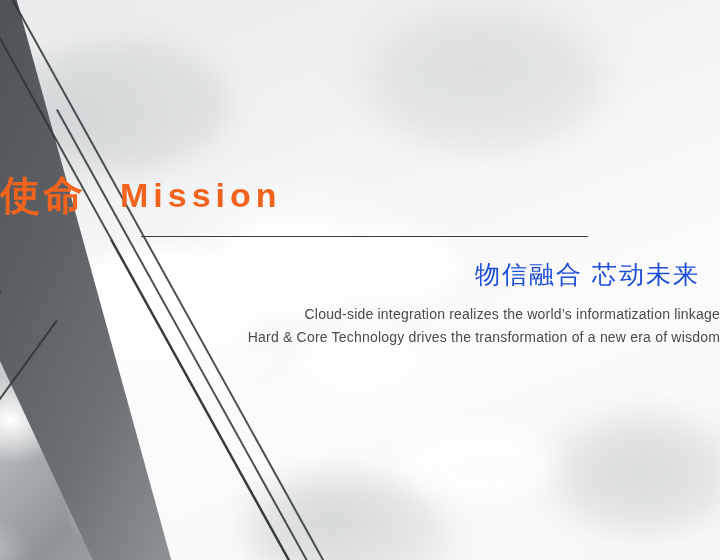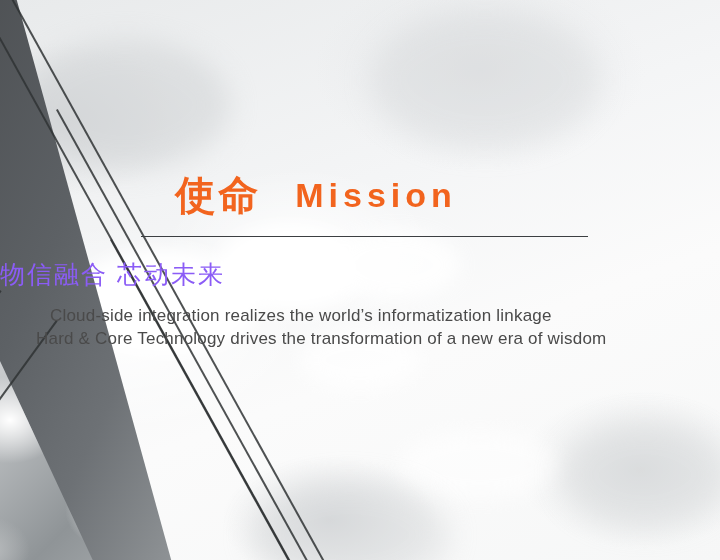--- a/index.html
+++ b/index.html
@@ -72,21 +72,21 @@
     background: #2f3234;
     transform-origin: 0 0;
     opacity: .85;
   }
 
   
   .headline {
     position: absolute;
     left: 0; right: 0;
     top: 168px;
-    text-align: center;
+    text-align: left;
     white-space: nowrap;
   }
   .headline-inner { display: inline-block; padding-right: 88px; }
   .title-cn {
     font-size: 40px;
     font-weight: 700;
     color: #f2641e;
     letter-spacing: 3px;
     vertical-align: middle;
   }
@@ -103,33 +103,33 @@
     left: 141px;
     top: 236px;
     width: 447px;
     height: 1px;
     background: #3c3f42;
   }
   .subtitle-cn {
     position: absolute;
     left: 0; right: 0;
     top: 258px;
-    text-align: left;
+    text-align: right;
     white-space: nowrap;
     font-size: 25px;
-    color: #8b5cf6;
+    color: #1d4ed8;
     letter-spacing: 2px;
     padding-right: 20px;
   }
   .tagline {
     position: absolute;
     left: 0; right: 0;
     white-space: nowrap;
-    text-align: left;
-    font-size: 17px;
+    text-align: right;
+    font-size: 14px;
     color: #4a4a4a;
     letter-spacing: .2px;
   }
   .tagline-1 { top: 306px; padding-left: 50px; }
   .tagline-2 { top: 329px; padding-left: 36px; }
 </style>
 </head>
 <body>
 
 <div id="banner">

